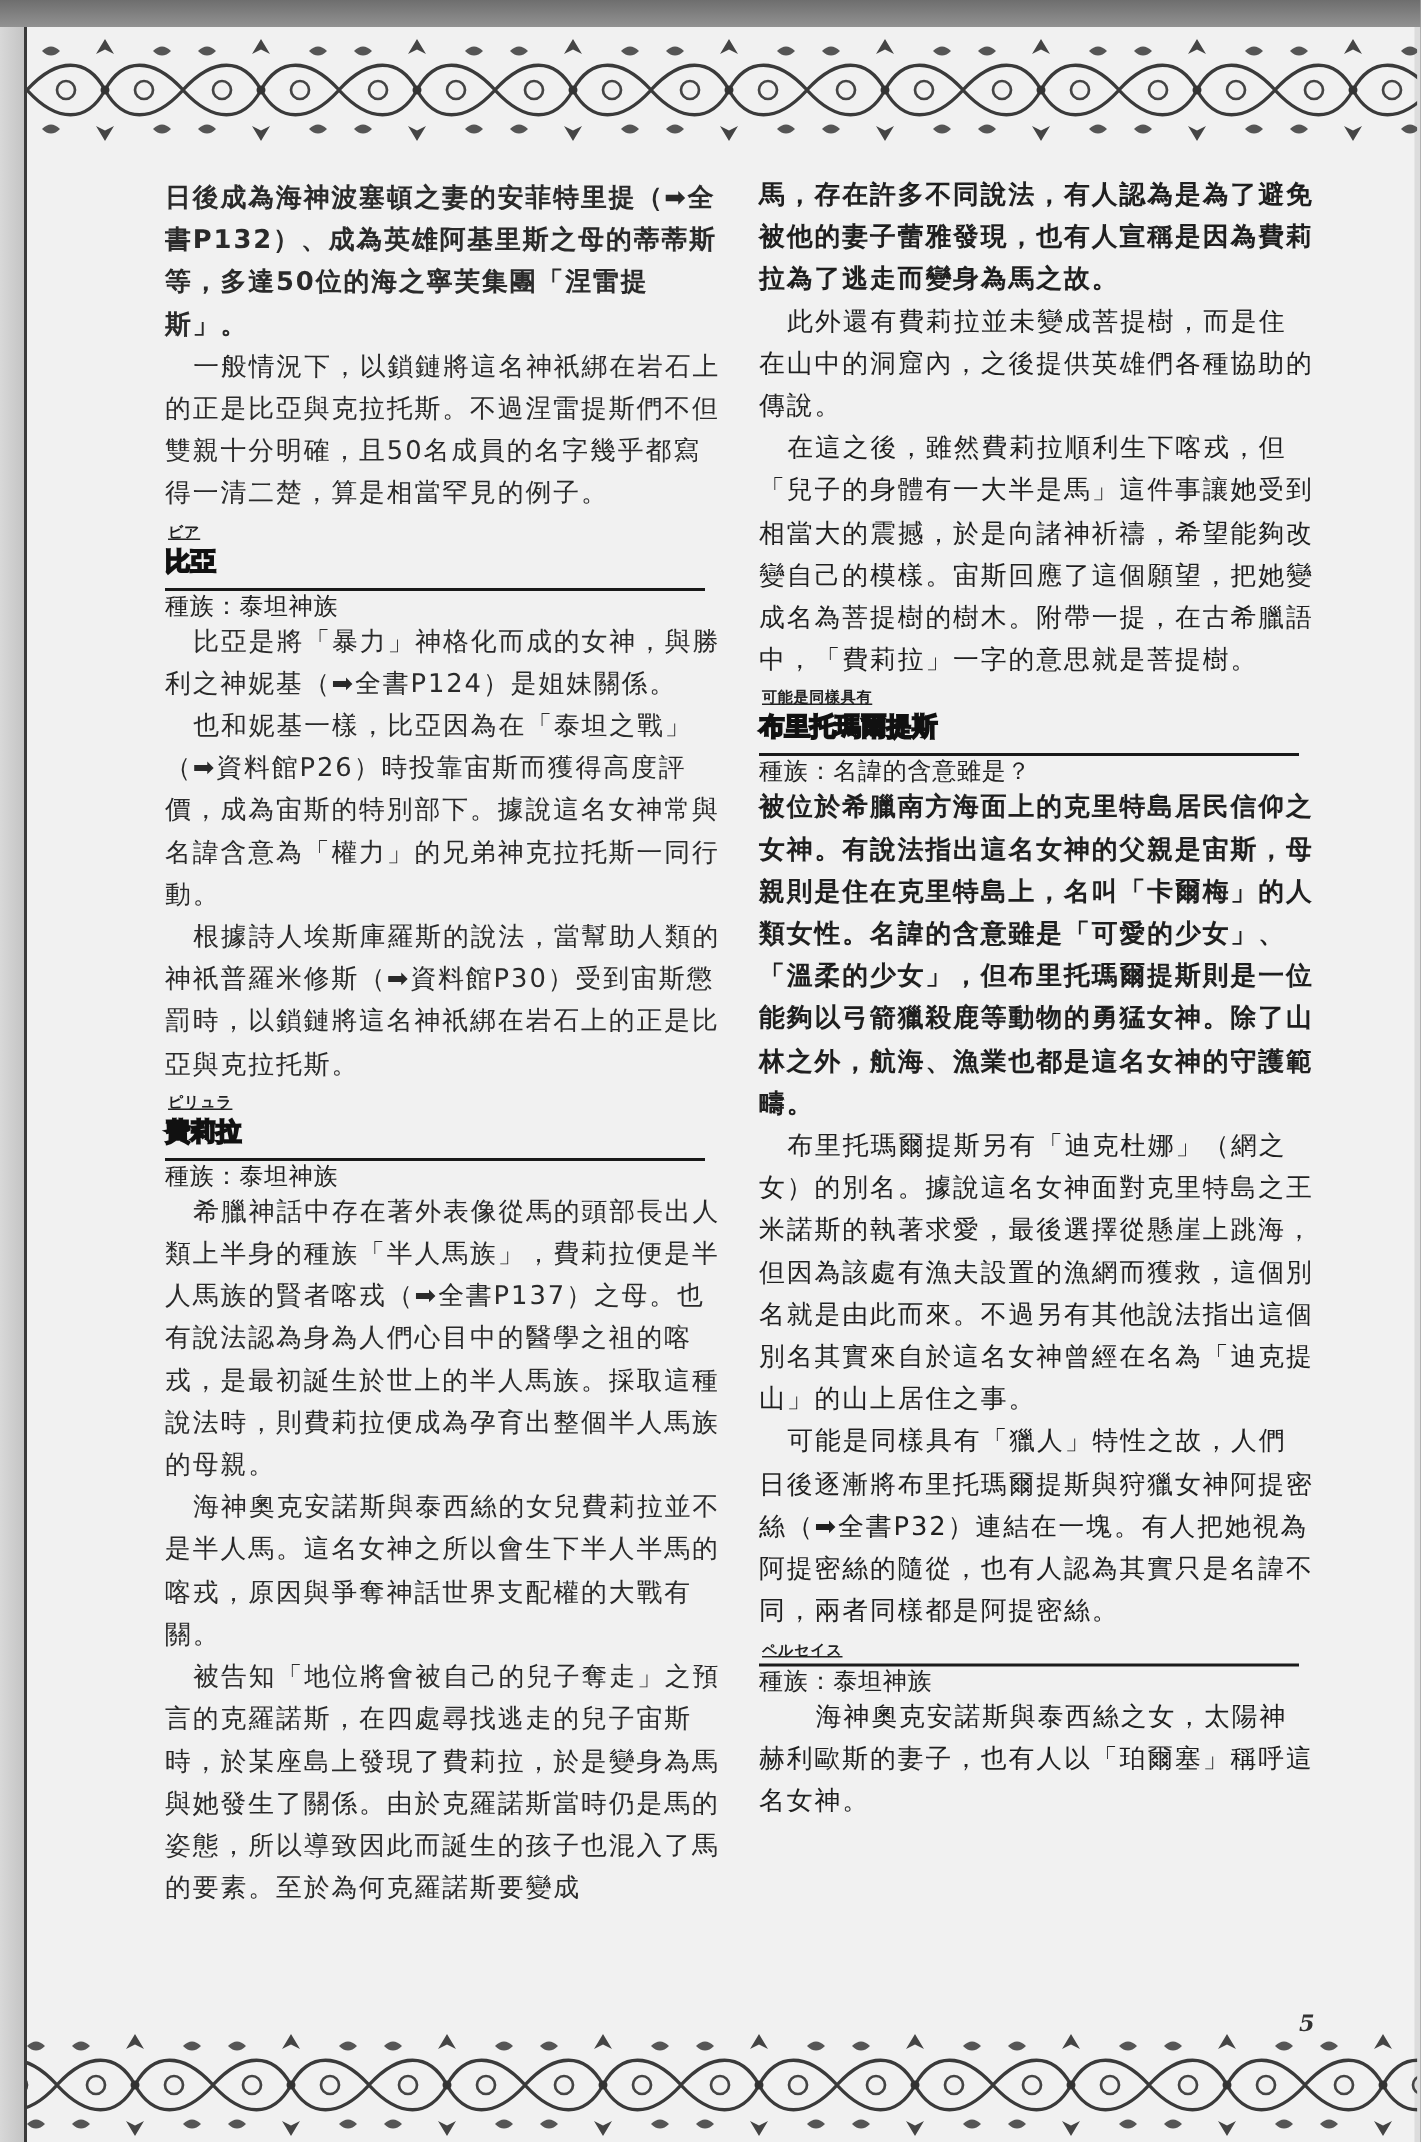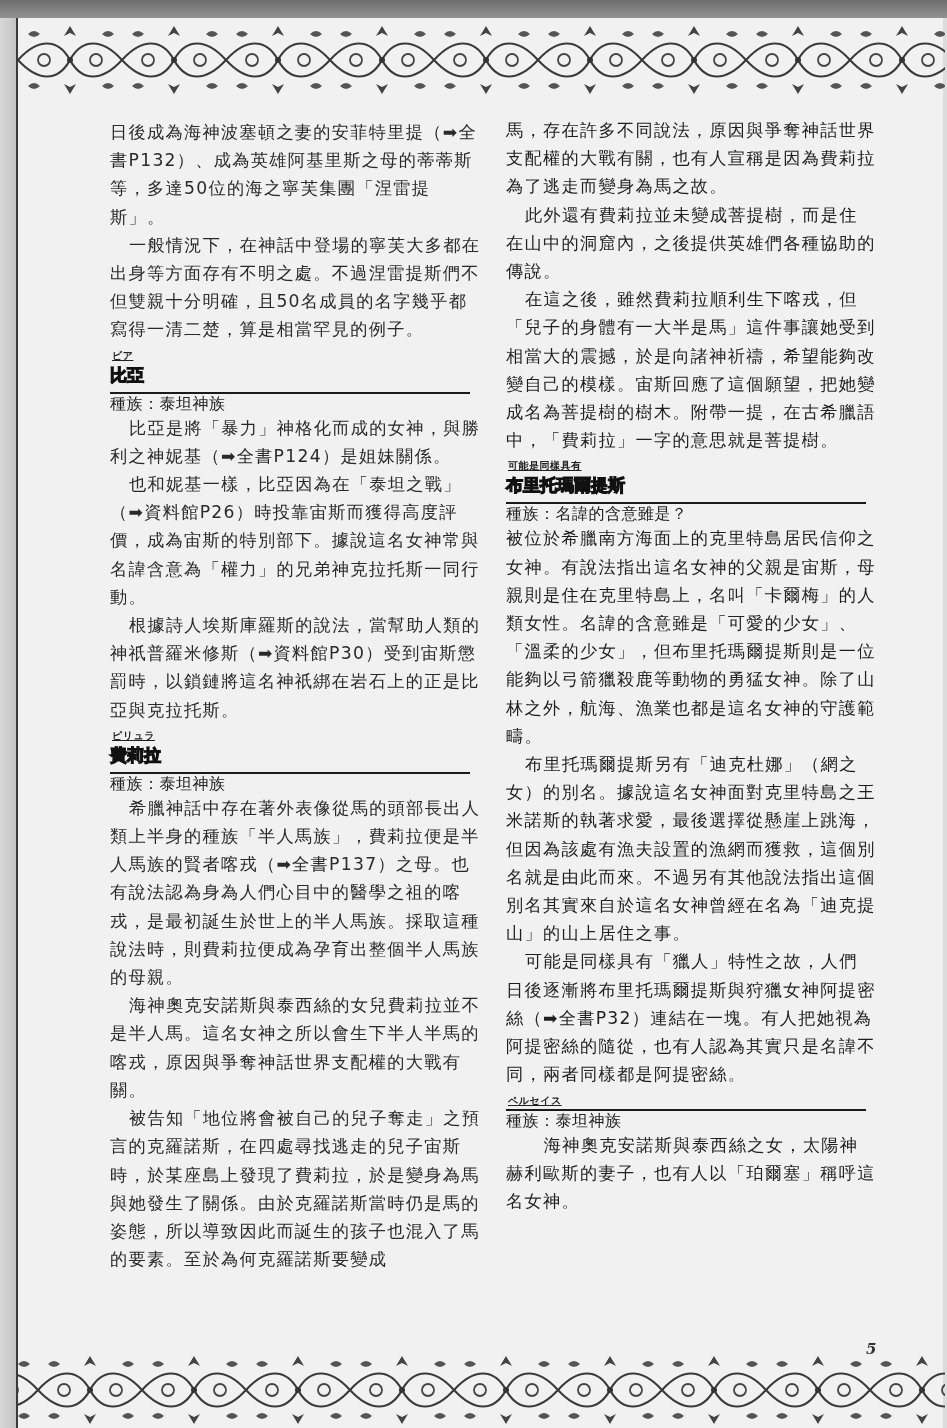--- a/index.html
+++ b/index.html
@@ -17,21 +17,21 @@
   .border { position: absolute; left: 18px; width: 927px; height: 78px; overflow: hidden; }
   .border.top { top: 20px; }
   .border.bottom { top: 1340px; height: 88px; }
   .border svg { width: 100%; height: 100%; display: block; }
 
   .col { position: absolute; font-size: 17.2px; line-height: 28.2px; letter-spacing: 1.3px; }
   .col.left { left: 110px; top: 118px; width: 372px; }
   .col.right { left: 506px; top: 116px; width: 370px; color: #1f1f1f; }
 
   .col p { text-indent: 1.1em; }
-  .col p.noindent { text-indent: 0; }
+  .col p.noindent { text-indent: 0; font-weight: bold; }
   .col p.wide { text-indent: 2.2em; }
 
   .entry-head { margin-top: 6px; }
   .ruby { font-size: 10px; line-height: 11px; font-weight: bold; letter-spacing: 0.5px; color: #222; padding-left: 2px; text-decoration: underline; }
   .name { font-family: "DejaVu Sans", sans-serif; font-size: 17px; line-height: 28px; font-weight: 900;
     color: #111; letter-spacing: 0px; -webkit-text-stroke: 1.2px #111; }
   .rule { height: 2px; background: #1a1a1a; margin-top: 3px; width: 360px; }
   .tribe { font-size: 16px; line-height: 20px; font-weight: normal; color: #222; letter-spacing: 0.5px; }
 
   .page-num { position: absolute; left: 866px; top: 1340px; font-family: "DejaVu Serif", serif;
@@ -58,21 +58,21 @@
         <path d="M10 66 q6 -6 12 0 q-6 6 -12 0z M84 66 q6 -6 12 0 q-6 6 -12 0z" fill="#555"></path>
         <circle cx="52" cy="40" r="3" fill="#333"></circle>
       </pattern>
     </defs>
     <rect x="0" y="0" width="927" height="78" fill="url(#orn)"></rect>
   </svg>
 </div>
 
 <div class="col left">
   <p class="noindent">日後成為海神波塞頓之妻的安菲特里提（➡全書P132）、成為英雄阿基里斯之母的蒂蒂斯等，多達50位的海之寧芙集團「涅雷提斯」。</p>
-  <p>一般情況下，在神話中登場的寧芙大多都在出身等方面存有不明之處。不過涅雷提斯們不但雙親十分明確，且50名成員的名字幾乎都寫得一清二楚，算是相當罕見的例子。</p>
+  <p>一般情況下，以鎖鏈將這名神祇綁在岩石上的正是比亞與克拉托斯。不過涅雷提斯們不但雙親十分明確，且50名成員的名字幾乎都寫得一清二楚，算是相當罕見的例子。</p>
 
   <div class="entry-head">
     <div class="ruby">ビア</div>
     <div class="name">比亞</div>
     <div class="rule"></div>
     <div class="tribe">種族：泰坦神族</div>
   </div>
   <p>比亞是將「暴力」神格化而成的女神，與勝利之神妮基（➡全書P124）是姐妹關係。</p>
   <p>也和妮基一樣，比亞因為在「泰坦之戰」（➡資料館P26）時投靠宙斯而獲得高度評價，成為宙斯的特別部下。據說這名女神常與名諱含意為「權力」的兄弟神克拉托斯一同行動。</p>
   <p>根據詩人埃斯庫羅斯的說法，當幫助人類的神祇普羅米修斯（➡資料館P30）受到宙斯懲罰時，以鎖鏈將這名神祇綁在岩石上的正是比亞與克拉托斯。</p>
@@ -82,21 +82,21 @@
     <div class="name">費莉拉</div>
     <div class="rule"></div>
     <div class="tribe">種族：泰坦神族</div>
   </div>
   <p>希臘神話中存在著外表像從馬的頭部長出人類上半身的種族「半人馬族」，費莉拉便是半人馬族的賢者喀戎（➡全書P137）之母。也有說法認為身為人們心目中的醫學之祖的喀戎，是最初誕生於世上的半人馬族。採取這種說法時，則費莉拉便成為孕育出整個半人馬族的母親。</p>
   <p>海神奧克安諾斯與泰西絲的女兒費莉拉並不是半人馬。這名女神之所以會生下半人半馬的喀戎，原因與爭奪神話世界支配權的大戰有關。</p>
   <p>被告知「地位將會被自己的兒子奪走」之預言的克羅諾斯，在四處尋找逃走的兒子宙斯時，於某座島上發現了費莉拉，於是變身為馬與她發生了關係。由於克羅諾斯當時仍是馬的姿態，所以導致因此而誕生的孩子也混入了馬的要素。至於為何克羅諾斯要變成</p>
 </div>
 
 <div class="col right">
-  <p class="noindent">馬，存在許多不同說法，原因與爭奪神話世界支配權的大戰有關，也有人宣稱是因為費莉拉為了逃走而變身為馬之故。</p>
+  <p class="noindent">馬，存在許多不同說法，有人認為是為了避免被他的妻子蕾雅發現，也有人宣稱是因為費莉拉為了逃走而變身為馬之故。</p>
   <p>此外還有費莉拉並未變成菩提樹，而是住在山中的洞窟內，之後提供英雄們各種協助的傳說。</p>
   <p>在這之後，雖然費莉拉順利生下喀戎，但「兒子的身體有一大半是馬」這件事讓她受到相當大的震撼，於是向諸神祈禱，希望能夠改變自己的模樣。宙斯回應了這個願望，把她變成名為菩提樹的樹木。附帶一提，在古希臘語中，「費莉拉」一字的意思就是菩提樹。</p>
 
   <div class="entry-head">
     <div class="ruby">可能是同樣具有</div>
     <div class="name">布里托瑪爾提斯</div>
     <div class="rule"></div>
     <div class="tribe">種族：名諱的含意雖是？</div>
   </div>
   <p class="noindent">被位於希臘南方海面上的克里特島居民信仰之女神。有說法指出這名女神的父親是宙斯，母親則是住在克里特島上，名叫「卡爾梅」的人類女性。名諱的含意雖是「可愛的少女」、「溫柔的少女」，但布里托瑪爾提斯則是一位能夠以弓箭獵殺鹿等動物的勇猛女神。除了山林之外，航海、漁業也都是這名女神的守護範疇。</p>

